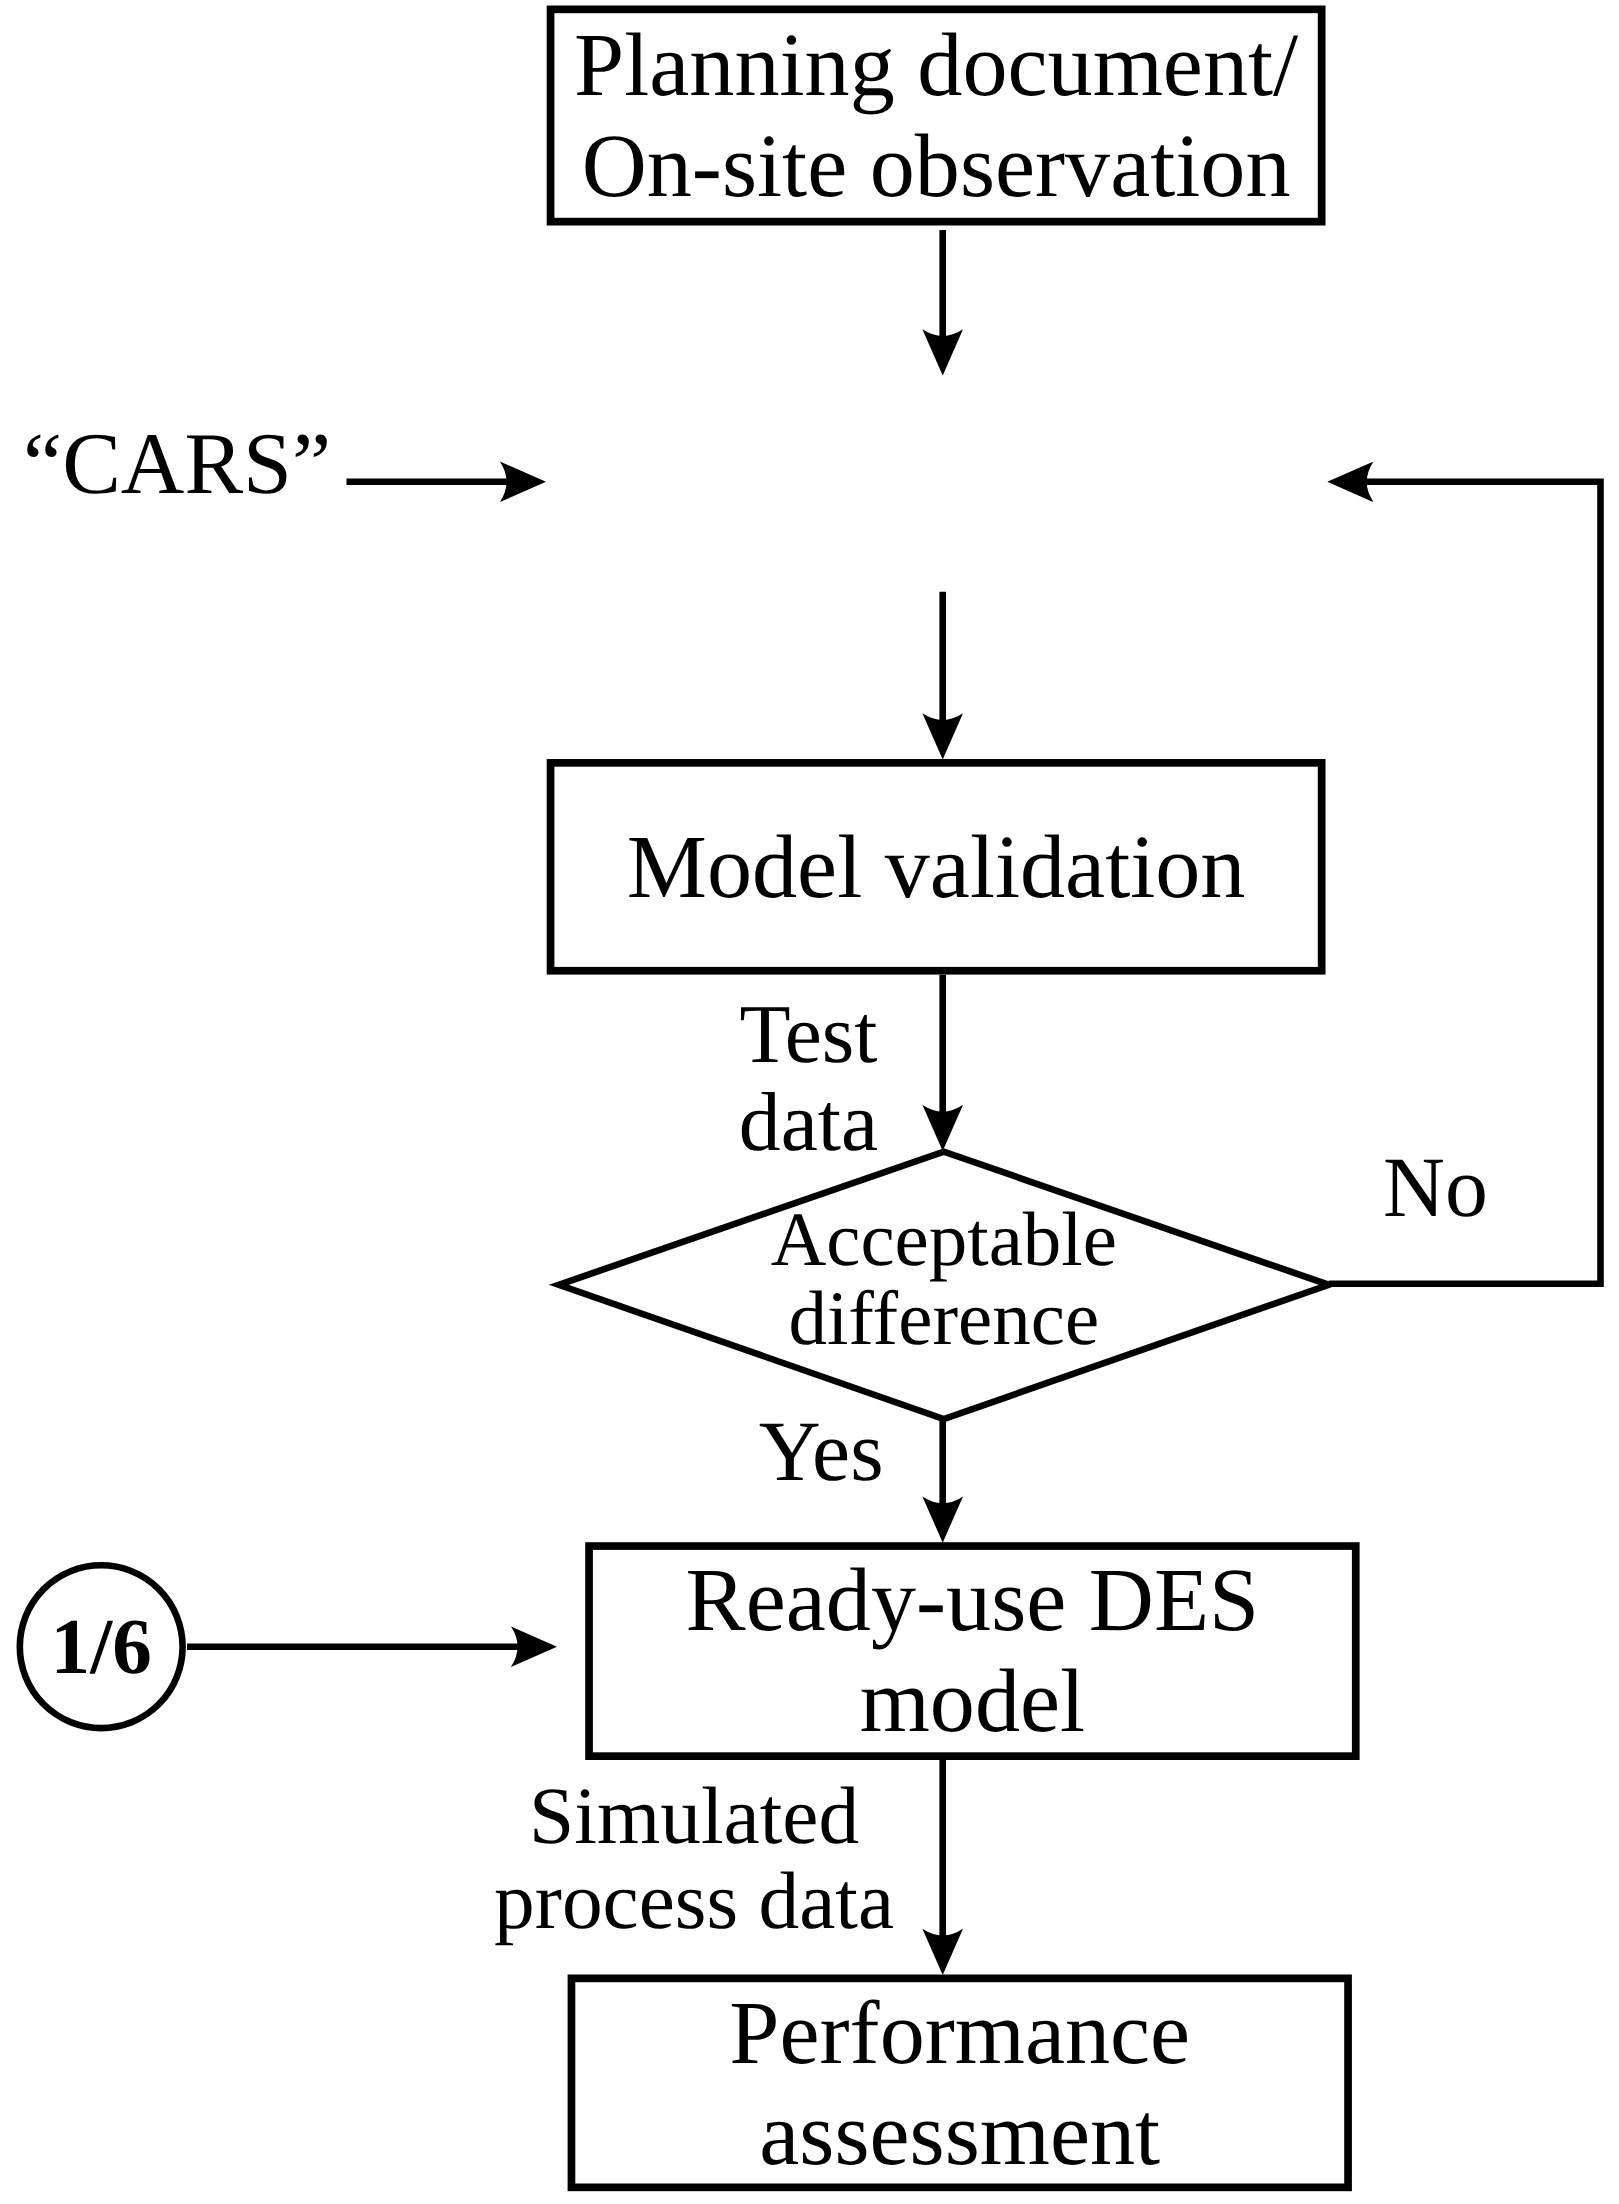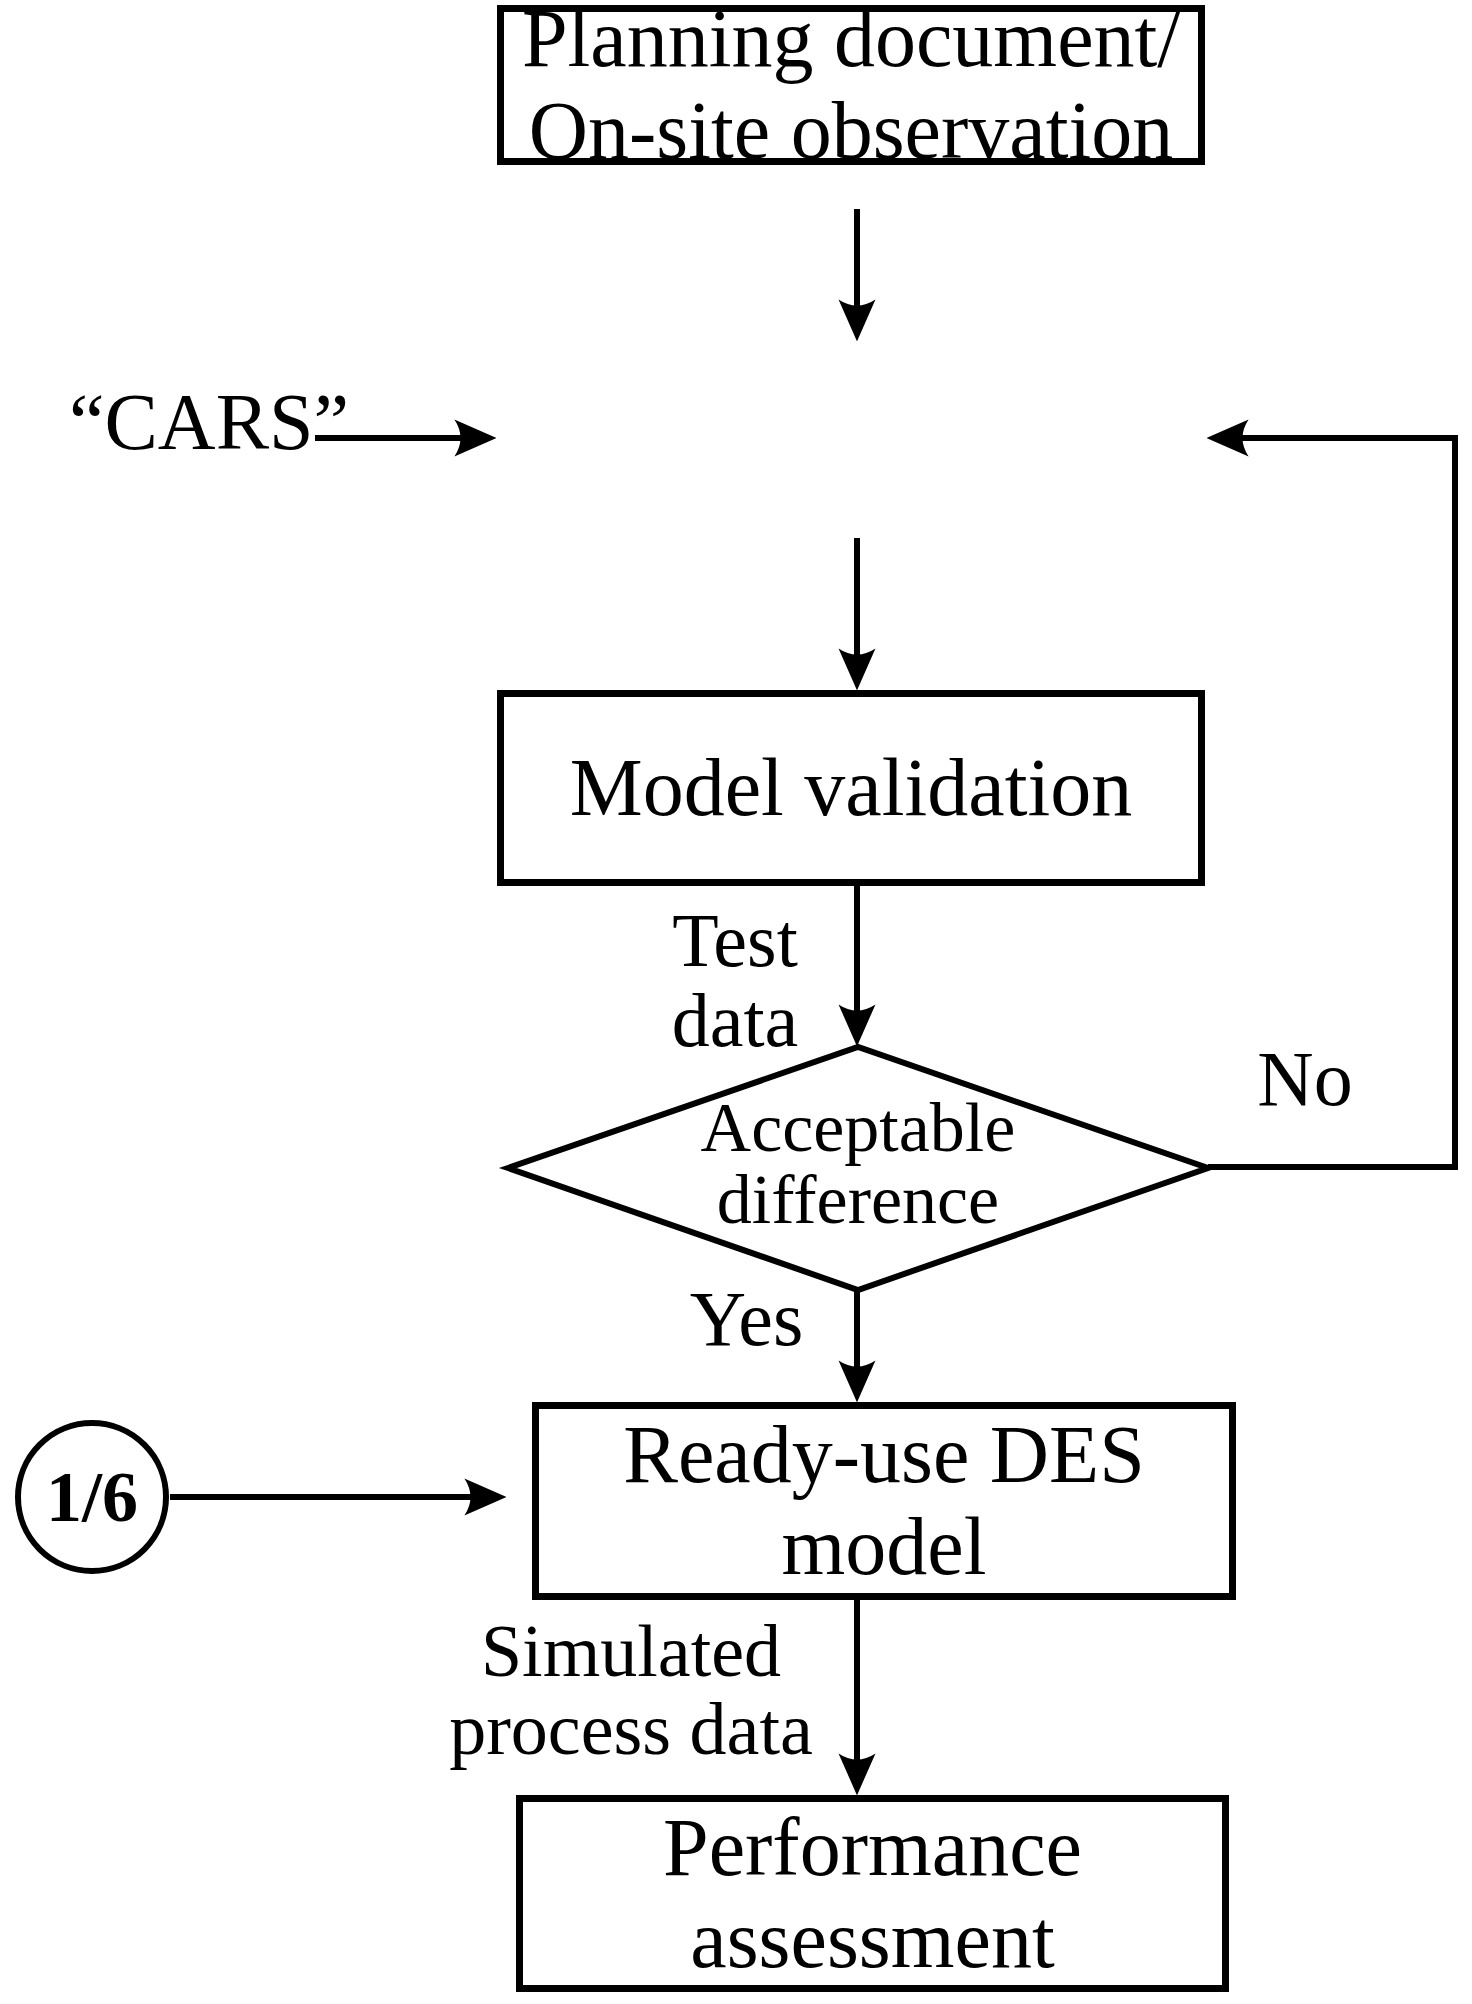--- a/index.html
+++ b/index.html
@@ -29,33 +29,33 @@
     border: 7px solid #000000;
     background: #ffffff;
     display: flex;
     align-items: center;
     justify-content: center;
     text-align: center;
     font-size: 82px;
     line-height: 92px;
     white-space: pre-line;
   }
-  #box-planning    { left: 497px; top: 5px;    width: 708px; height: 160px; }
+  #box-planning    { left: 497px; top: 5px;    width: 708px; height: 200px; }
   #box-production  { left: 497px; top: 340px;  width: 708px; height: 198px; }
   #box-validation  { left: 497px; top: 690px;  width: 708px; height: 196px; }
   #box-readyuse    { left: 532px; top: 1402px; width: 704px; height: 198px; }
   #box-performance { left: 503px; top: 1795px; width: 713px; height: 197px; margin-left: 13px; }
 
   .freelabel {
     position: absolute;
     white-space: pre-line;
     text-align: center;
     color: #000000;
   }
-  #lbl-cars      { left: 0px;    top: 380px;  width: 322px; font-size: 80px; line-height: 84px; padding-left: 48px; }
+  #lbl-cars      { left: 0px;    top: 380px;  width: 322px; font-size: 80px; line-height: 84px; }
   #lbl-test      { left: 630px;  top: 900px;  width: 210px; font-size: 76px; line-height: 80px; }
   #lbl-no        { left: 1225px; top: 1038px; width: 160px; font-size: 78px; line-height: 82px; }
   #lbl-yes       { left: 664px;  top: 1278px; width: 165px; font-size: 78px; line-height: 82px; }
   #lbl-pso       { left: 180px;  top: 1418px; width: 270px; font-size: 74px; line-height: 78px; }
   #lbl-simulated { left: 415px;  top: 1612px; width: 432px; font-size: 74px; line-height: 78px; }
   #lbl-decision  {
     left: 608px; top: 1092px; width: 500px;
     font-size: 70px; line-height: 72px;
   }
   #lbl-one-six {

